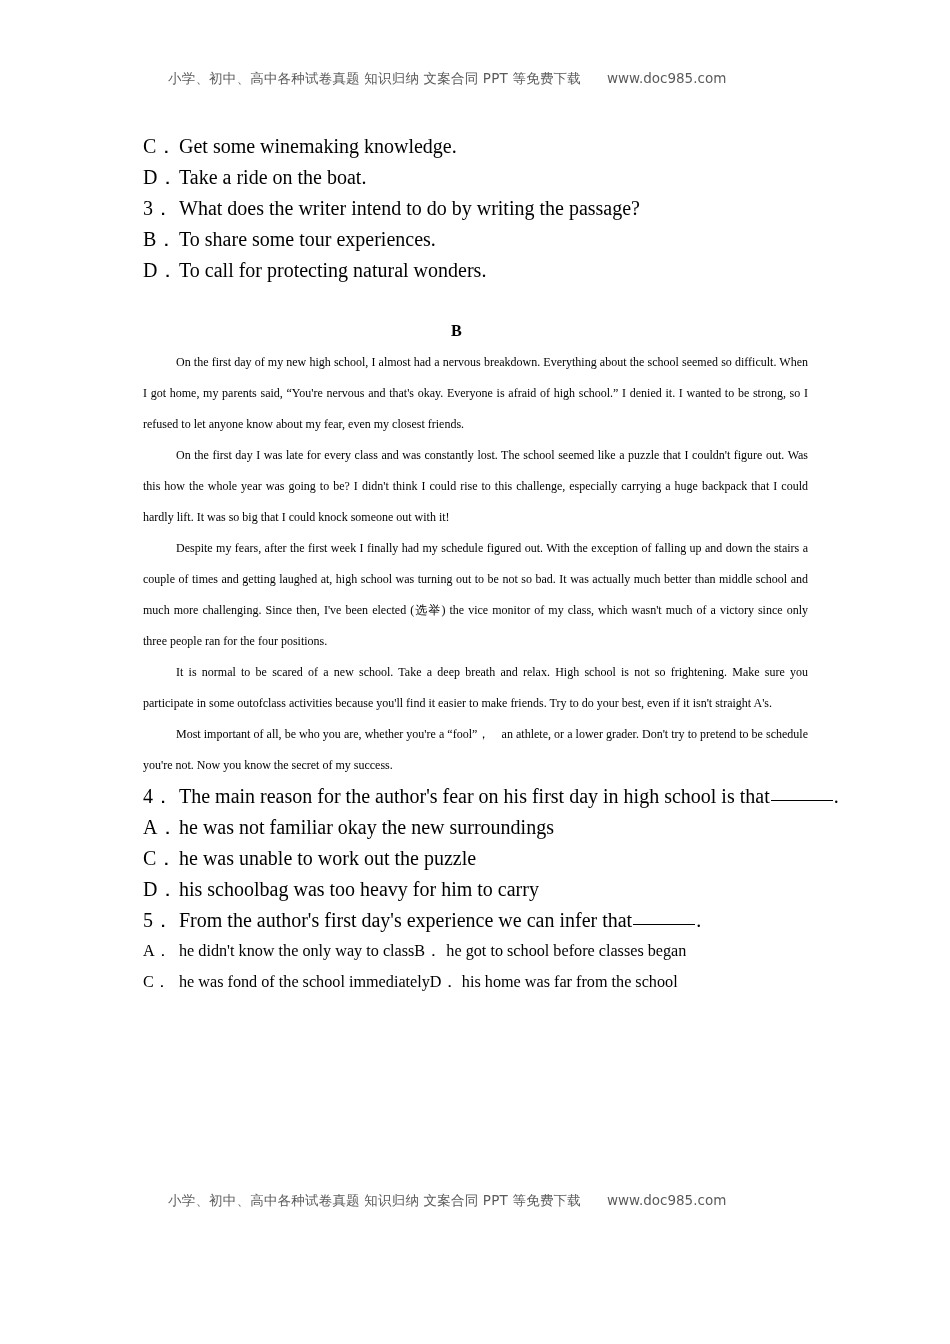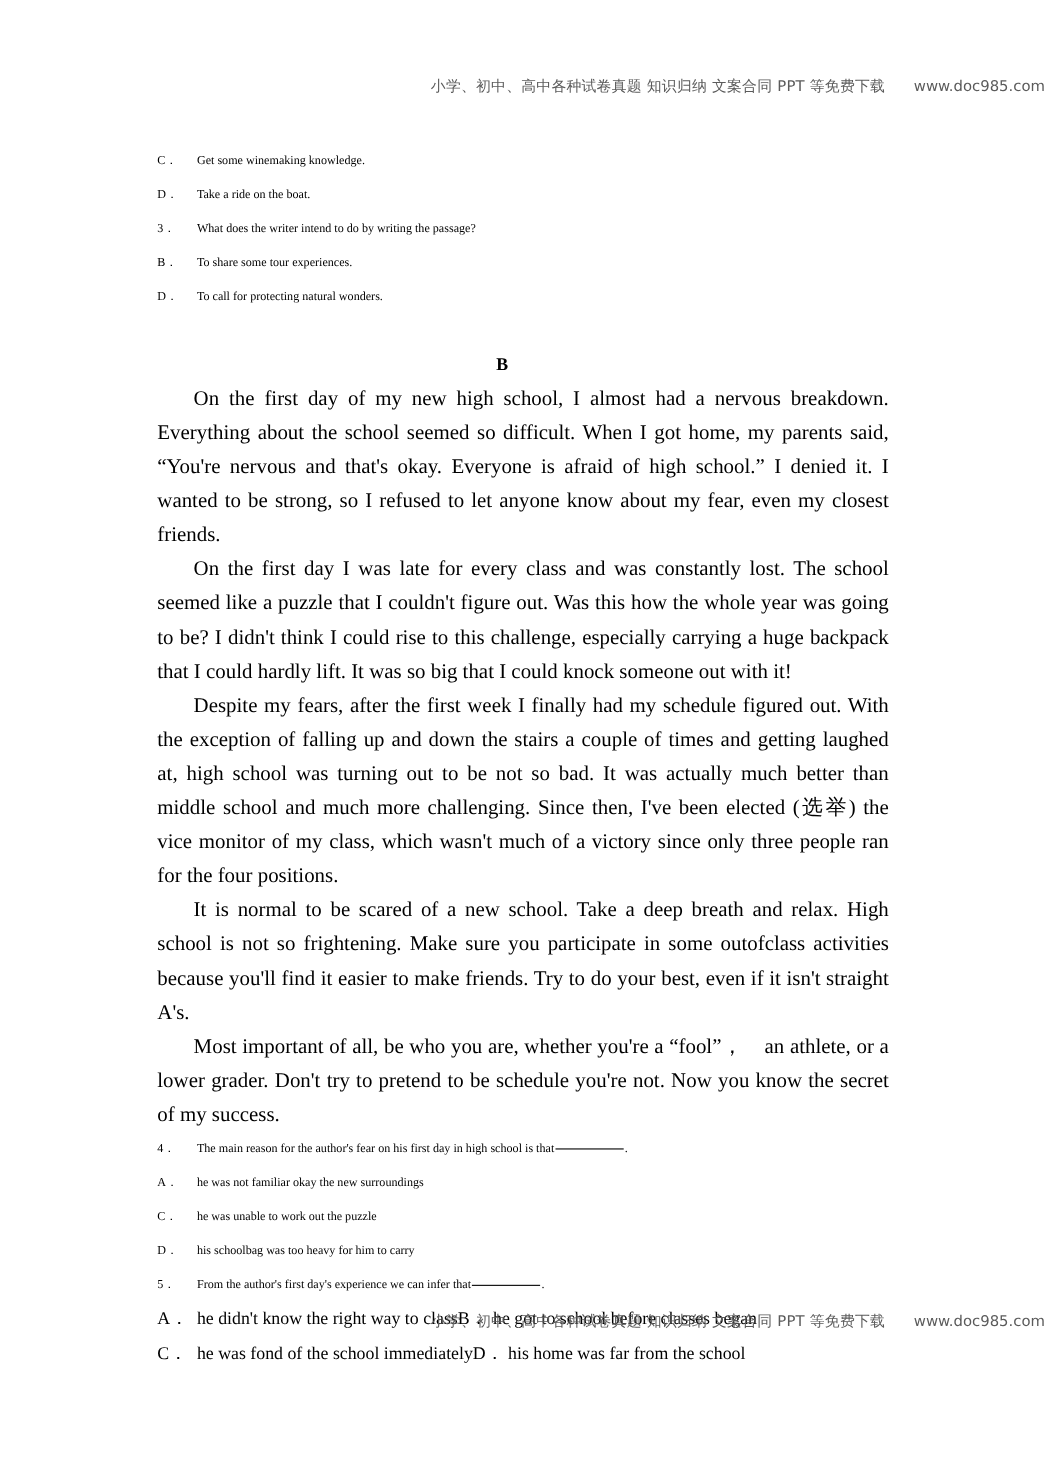--- a/index.html
+++ b/index.html
@@ -21,21 +21,21 @@
     left: 0; top: 0;
     width: 950px;
     height: 1344px;
   }
 
   
   .watermark {
     position: absolute;
     left: 0;
     width: 950px;
-    text-align: right;
+    text-align: left;
     color: #5b5b5b;
     font-family: "DejaVu Sans", "Liberation Sans", sans-serif;
     font-size: 13.5px;
     letter-spacing: 0.2px;
     white-space: nowrap;
   }
   .watermark .inner {
     display: inline-block;
     margin-left: 168px;
   }
@@ -49,21 +49,21 @@
 
   
   .content {
     position: absolute;
     left: 143px;
     top: 131px;
     width: 665px;
   }
 
   .opt, .qline {
-    font-size: 11px;
+    font-size: 20px;
     line-height: 31px;
     margin: 0;
     padding: 0 0 0 36px;
     text-indent: -36px;
     white-space: nowrap;
   }
   .opt .mk, .qline .mk {
     display: inline-block;
     width: 36px;
     text-indent: 0;
@@ -93,21 +93,21 @@
     line-height: 31px;
     font-weight: bold;
     text-align: center;
     margin: 0;
     padding-right: 38px;
   }
 
   .spacer-lg { height: 30px; }
 
   p.para {
-    font-size: 19px;
+    font-size: 12px;
     line-height: 31px;
     margin: 0;
     text-align: justify;
     text-justify: inter-word;
     text-indent: 33px;
     -webkit-hyphens: none;
     hyphens: none;
   }
 
   .blank {
@@ -147,21 +147,21 @@
     <p class="para">Despite my fears, after the first week I finally had my schedule figured out. With the exception of falling up and down the stairs a couple of times and getting laughed at, high school was turning out to be not so bad. It was actually much better than middle school and much more challenging. Since then, I've been elected (选举) the vice monitor of my class, which wasn't much of a victory since only three people ran for the four positions.</p>
     <p class="para">It is normal to be scared of a new school. Take a deep breath and relax. High school is not so frightening. Make sure you participate in some outofclass activities because you'll find it easier to make friends. Try to do your best, even if it isn't straight A's.</p>
     <p class="para">Most important of all, be who you are, whether you're a “fool”，　an athlete, or a lower grader. Don't try to pretend to be schedule you're not. Now you know the secret of my success.</p>
 
     <div class="qline"><span class="mk">4．</span><span>The main reason for the author's fear on his first day in high school is that</span><span class="blank"></span><span>.</span></div>
     <div class="opt"><span class="mk">A．</span><span>he was not familiar okay the new surroundings</span></div>
     <div class="opt"><span class="mk">C．</span><span>he was unable to work out the puzzle</span></div>
     <div class="opt"><span class="mk">D．</span><span>his schoolbag was too heavy for him to carry</span></div>
 
     <div class="qline"><span class="mk">5．</span><span>From the author's first day's experience we can infer that</span><span class="blank"></span><span>.</span></div>
-    <div class="opt-pair"><span class="mk">A．</span><span>he didn't know the right way to class</span><span class="mk2">B．</span><span>he got to school before classes began</span></div>
+    <div class="opt-pair"><span class="mk">A．</span><span>he didn't know the only way to class</span><span class="mk2">B．</span><span>he got to school before classes began</span></div>
     <div class="opt-pair"><span class="mk">C．</span><span>he was fond of the school immediately</span><span class="mk2">D．</span><span>his home was far from the school</span></div>
 
   </div>
 
   <div class="watermark wm-bottom">
     <span class="inner">
       <span>小学、初中、高中各种试卷真题 知识归纳 文案合同 PPT 等免费下载</span><span class="url">www.doc985.com</span>
     </span>
   </div>
 

